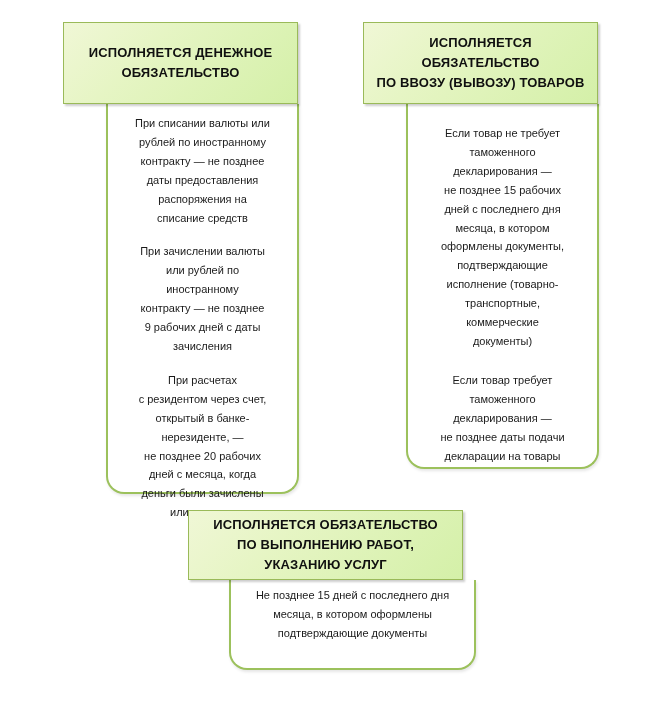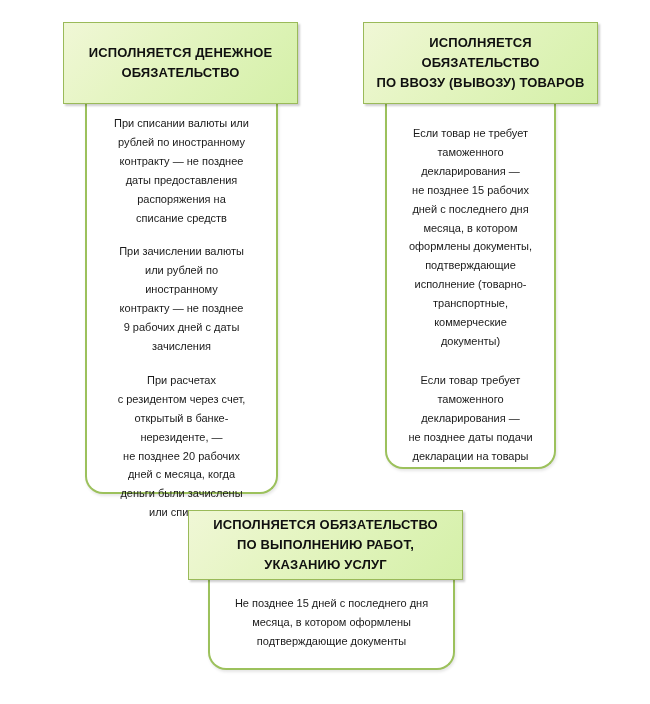--- a/index.html
+++ b/index.html
@@ -50,46 +50,47 @@
     border: 2px solid #9cc15c;
     border-top: none;
     border-bottom-left-radius: 18px;
     border-bottom-right-radius: 18px;
     background: #ffffff;
     z-index: 1;
     display: flex;
     flex-direction: column;
     justify-content: flex-start;
     align-items: center;
+    margin-left: 21px;
   }
   .body-box.bb-shadow {
     box-shadow: 1px 2px 3px rgba(0,0,0,0.10);
   }
   .para {
     font-size: 11px;
     color: #1a1a1a;
     text-align: center;
     line-height: 1.72;
     white-space: pre-line;
     padding: 0 6px;
   }
 
   
   #hdr-money     { left: 63px;  top: 22px;  width: 235px; height: 82px; }
   #body-money    { left: 85px;  top: 104px; width: 193px; height: 390px; padding-top: 10px; }
   #body-money .para + .para { margin-top: 15px; }
 
   
   #hdr-goods     { left: 363px; top: 22px;  width: 235px; height: 82px; }
-  #body-goods    { left: 385px; top: 104px; width: 171px; height: 365px; padding-top: 20px; }
+  #body-goods    { left: 385px; top: 104px; width: 193px; height: 365px; padding-top: 20px; }
   #body-goods .para + .para { margin-top: 20px; text-align: center; }
 
   
   #hdr-services  { left: 188px; top: 510px; width: 275px; height: 70px; }
-  #body-services { left: 208px; top: 580px; width: 247px; height: 90px; padding-top: 14px; }
+  #body-services { left: 208px; top: 580px; width: 247px; height: 90px; padding-top: 6px; }
 </style>
 </head>
 <body>
 
 <div class="canvas">
 
   <div class="hdr" id="hdr-money">
     <div class="hdr-text">ИСПОЛНЯЕТСЯ ДЕНЕЖНОЕ
 ОБЯЗАТЕЛЬСТВО</div>
   </div>

